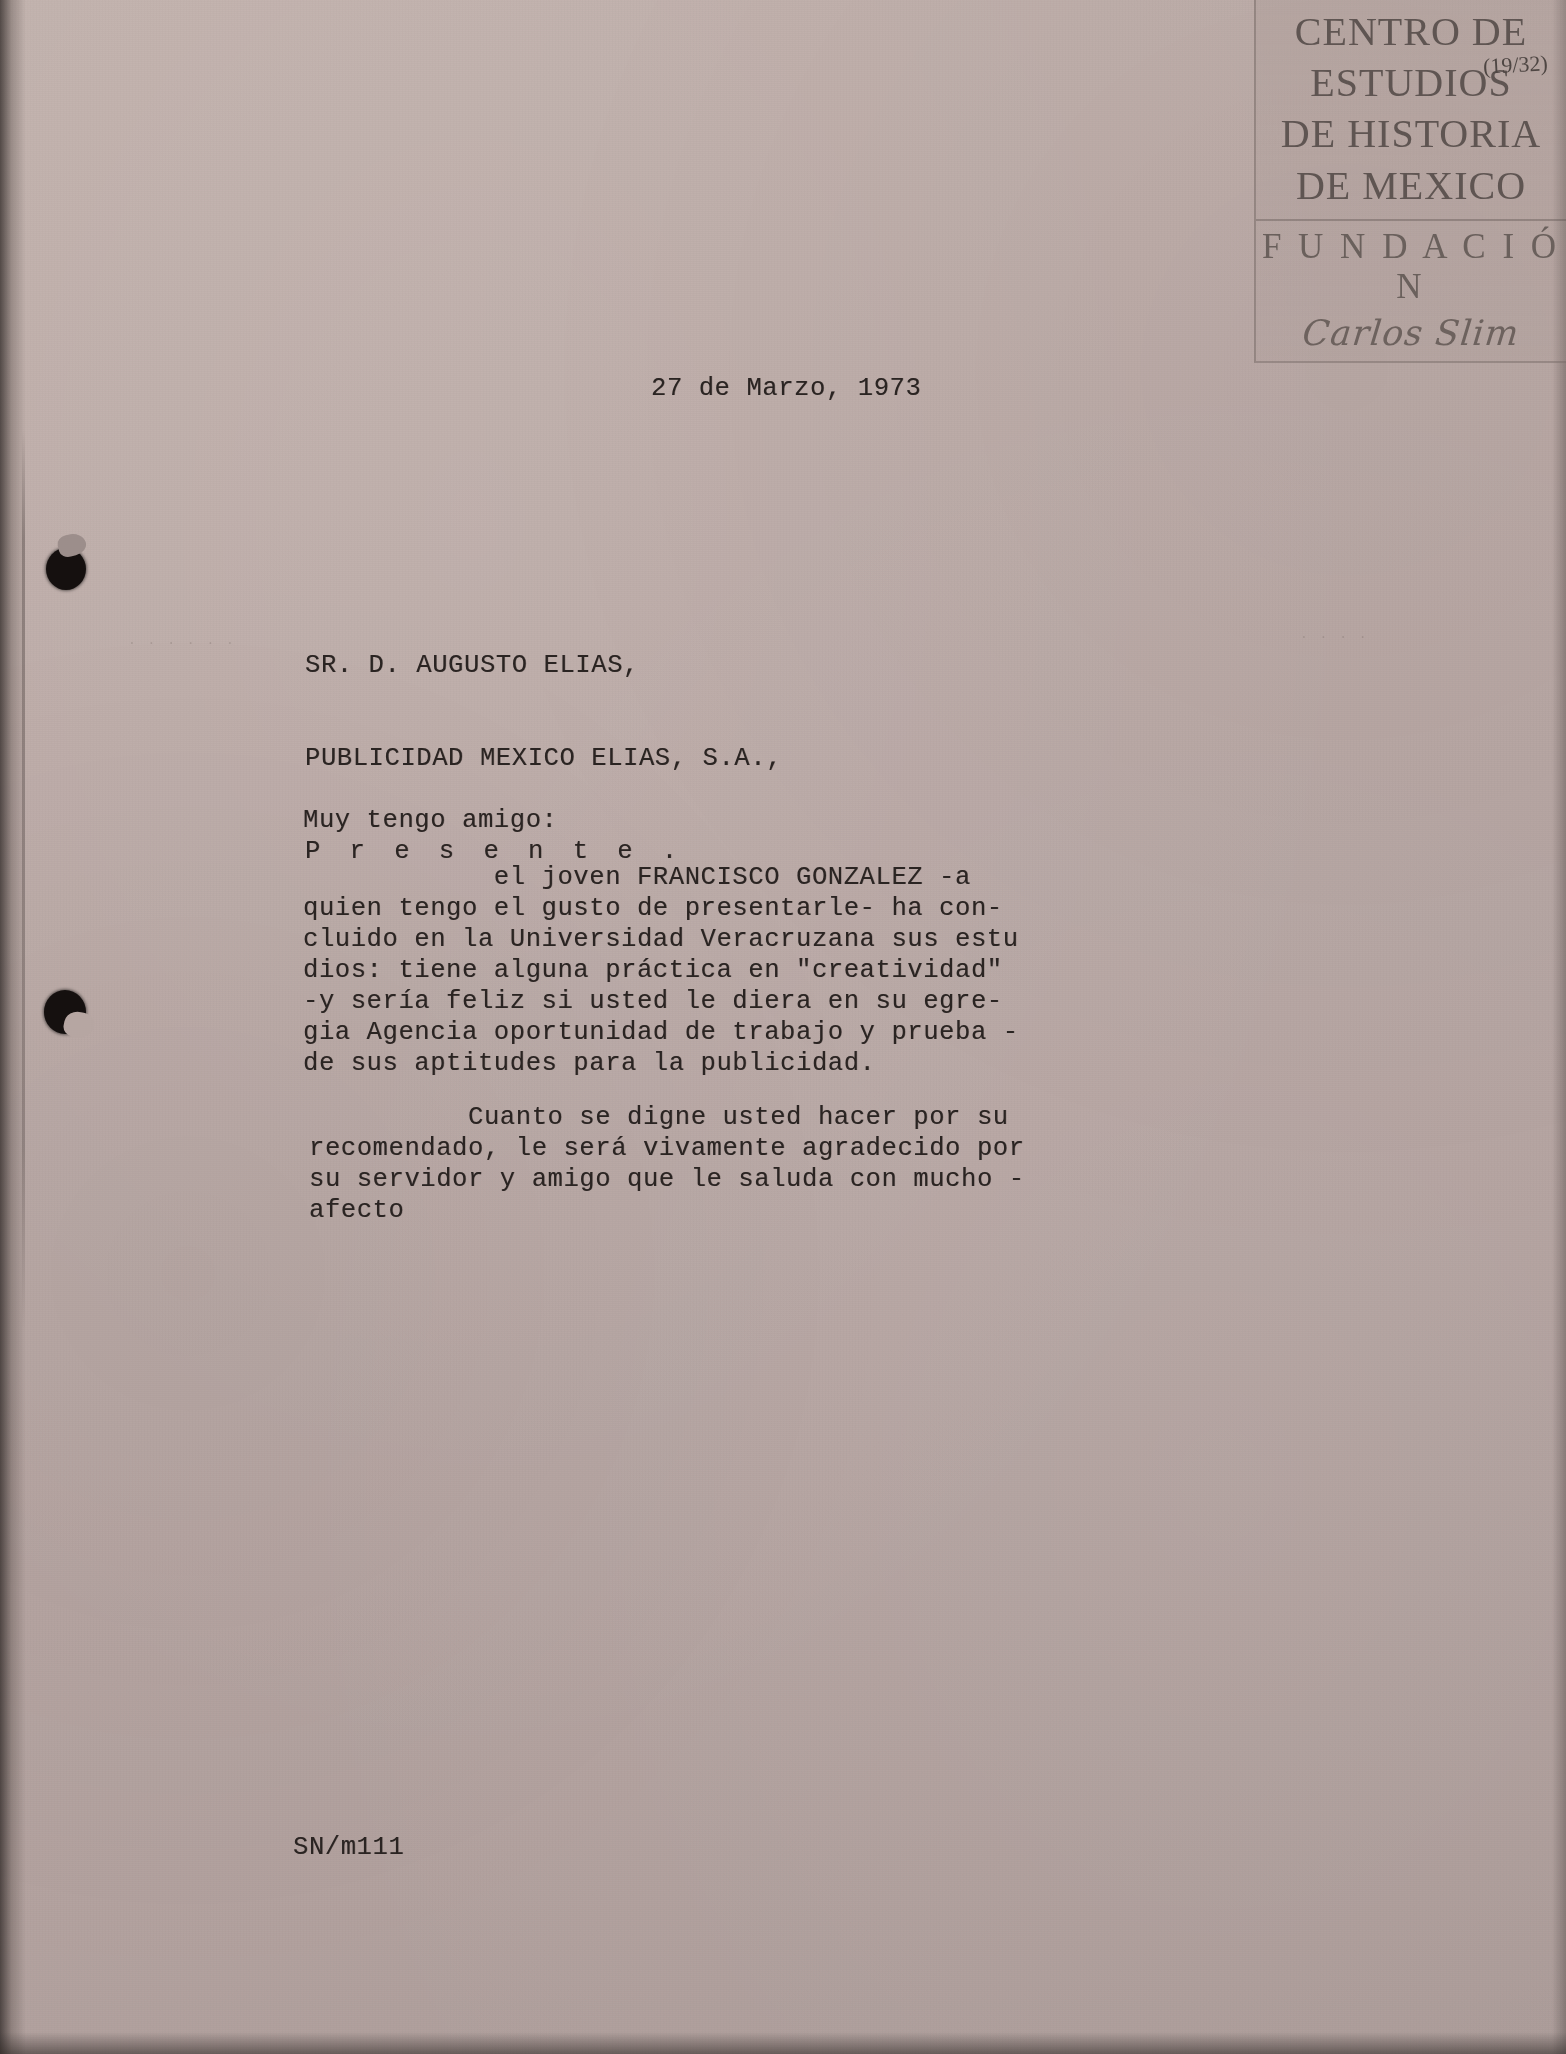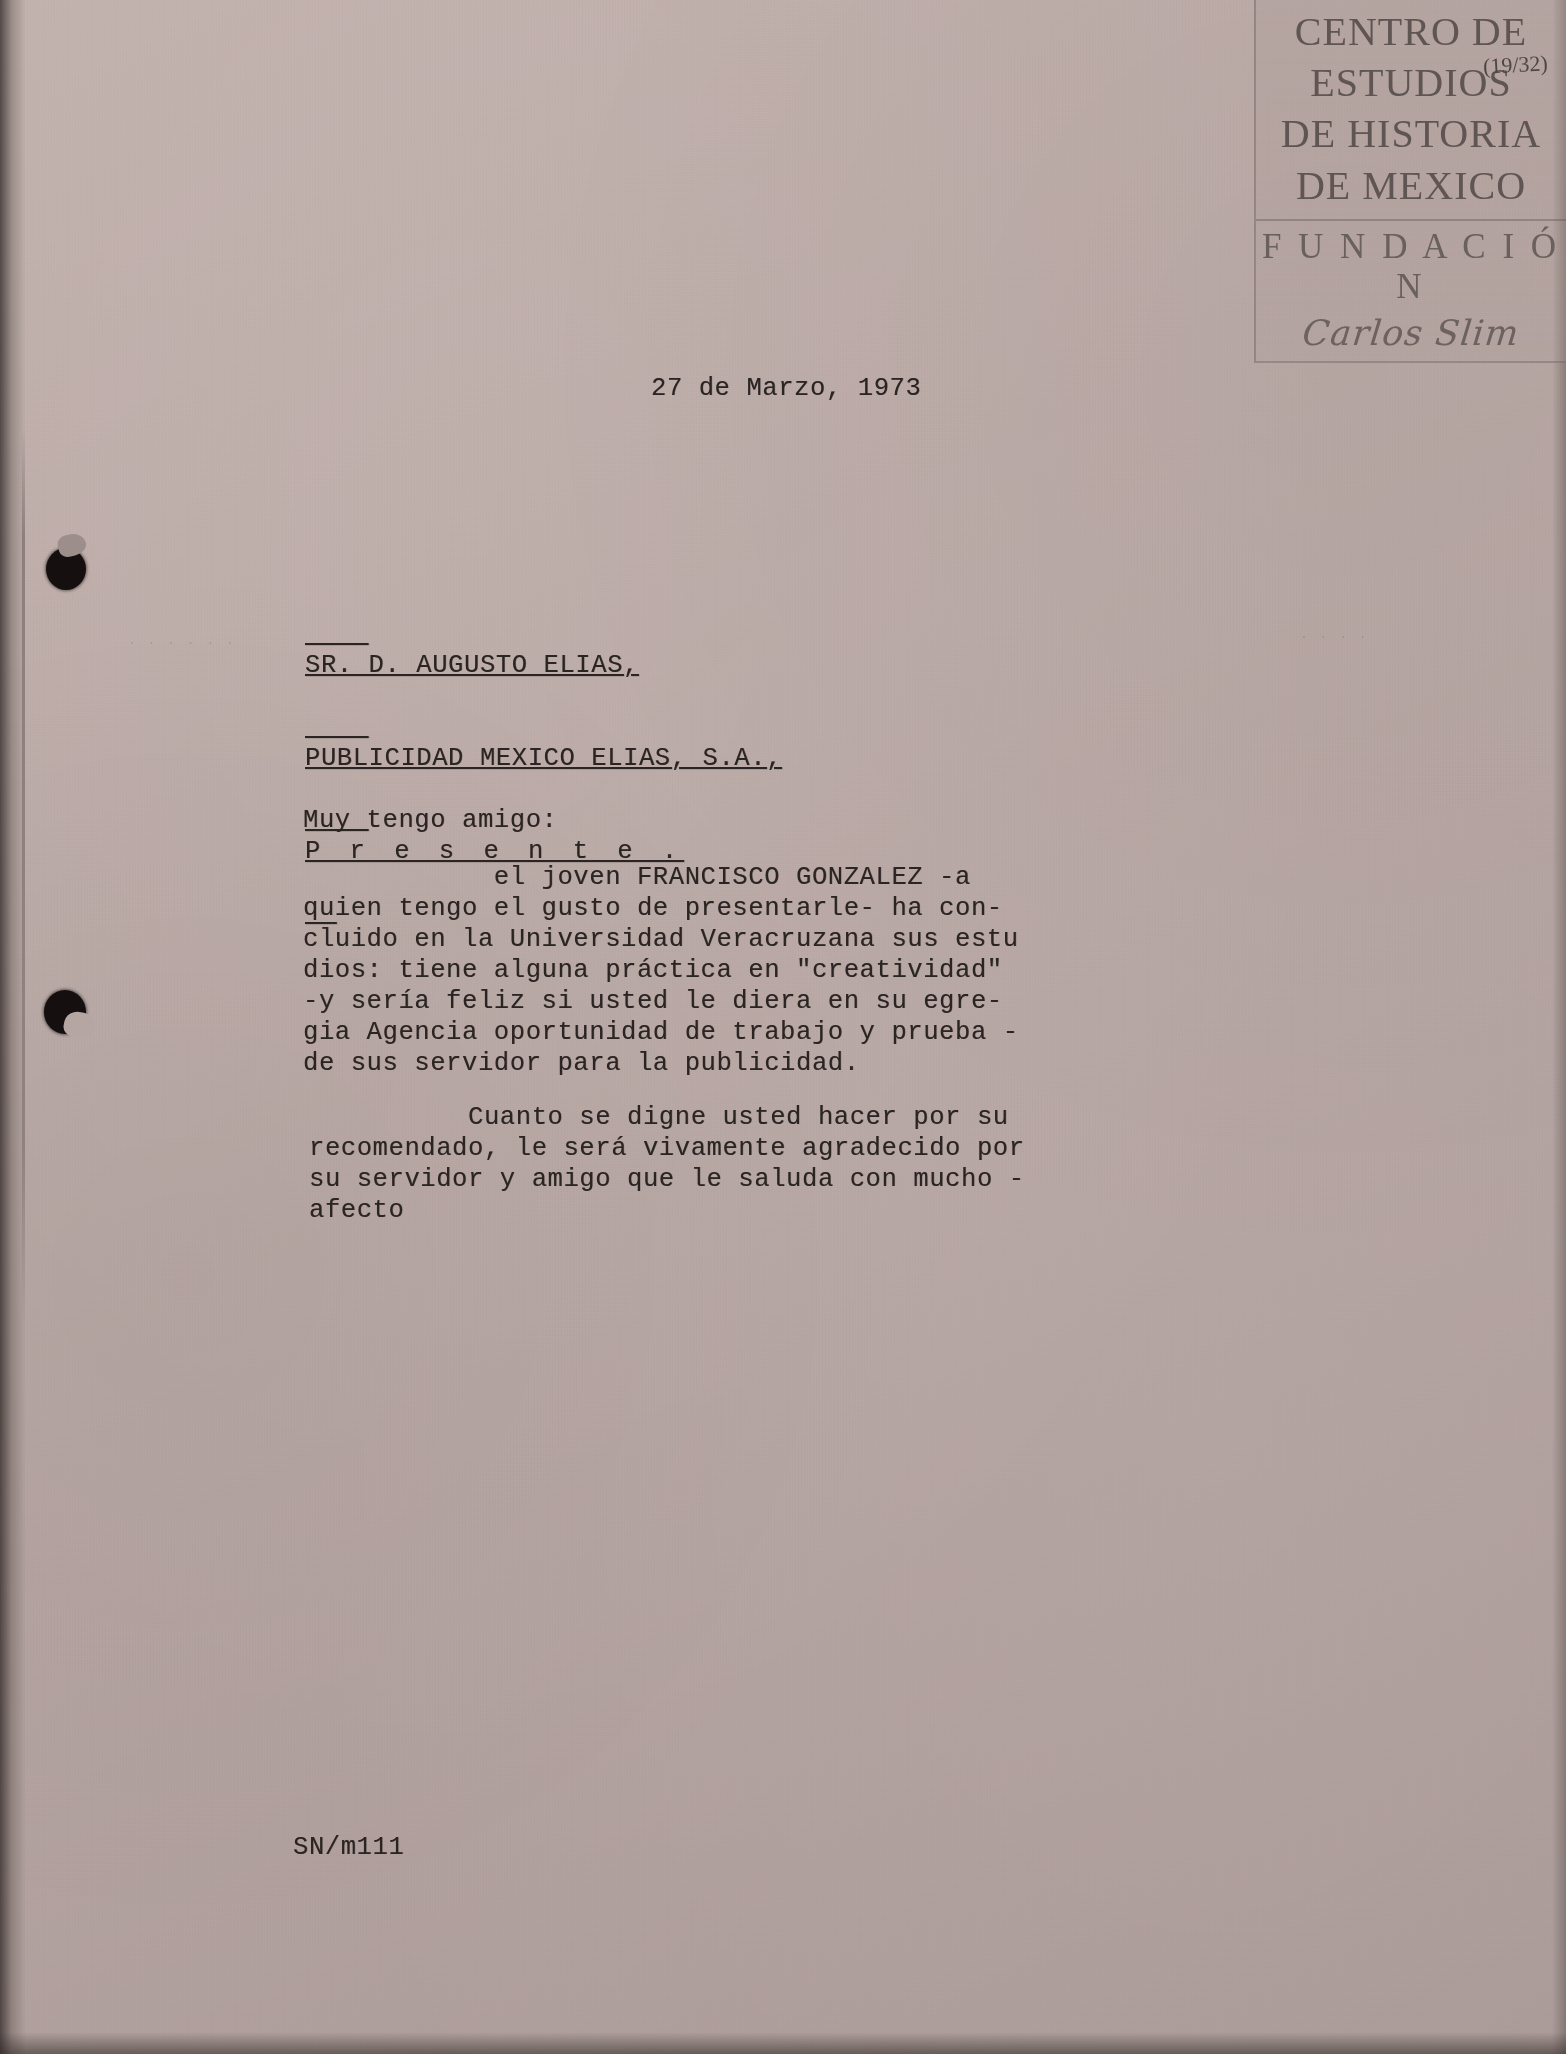--- a/index.html
+++ b/index.html
@@ -153,21 +153,21 @@
     position: absolute;
     color: #2a2422;
     font-family: "Liberation Mono", monospace;
     font-size: 25.5px;
     line-height: 31px;
     letter-spacing: 0.6px;
     white-space: pre;
     text-shadow: 0.5px 0.4px 0 rgba(40,32,30,0.35);
   }
   .date      { top: 373px; left: 651px; }
-  .addressee { top: 588px; left: 305px; text-decoration: underline; }
+  .addressee { top: 588px; left: 305px; }
   .greeting  { top: 805px; left: 303px; }
   .para1     { top: 862px; left: 303px; }
   .para2     { top: 1102px; left: 309px; }
   .initials  { top: 1832px; left: 293px; }
 
   .addressee .sp { letter-spacing: 7px; }
 
   
   .ghost {
     position: absolute;
@@ -220,21 +220,21 @@
   </div>
 
   <div class="typed greeting">Muy tengo amigo:</div>
 
   <div class="typed para1">            el joven FRANCISCO GONZALEZ -a
 quien tengo el gusto de presentarle- ha con-
 cluido en la Universidad Veracruzana sus estu
 dios: tiene alguna práctica en "creatividad"
 -y sería feliz si usted le diera en su egre-
 gia Agencia oportunidad de trabajo y prueba -
-de sus servidor para la publicidad.</div>
+de sus aptitudes para la publicidad.</div>
 
   <div class="typed para2">          Cuanto se digne usted hacer por su
 recomendado, le será vivamente agradecido por
 su servidor y amigo que le saluda con mucho -
 afecto</div>
 
   <div class="typed initials">SN/m111</div>
 
 </div>
 

